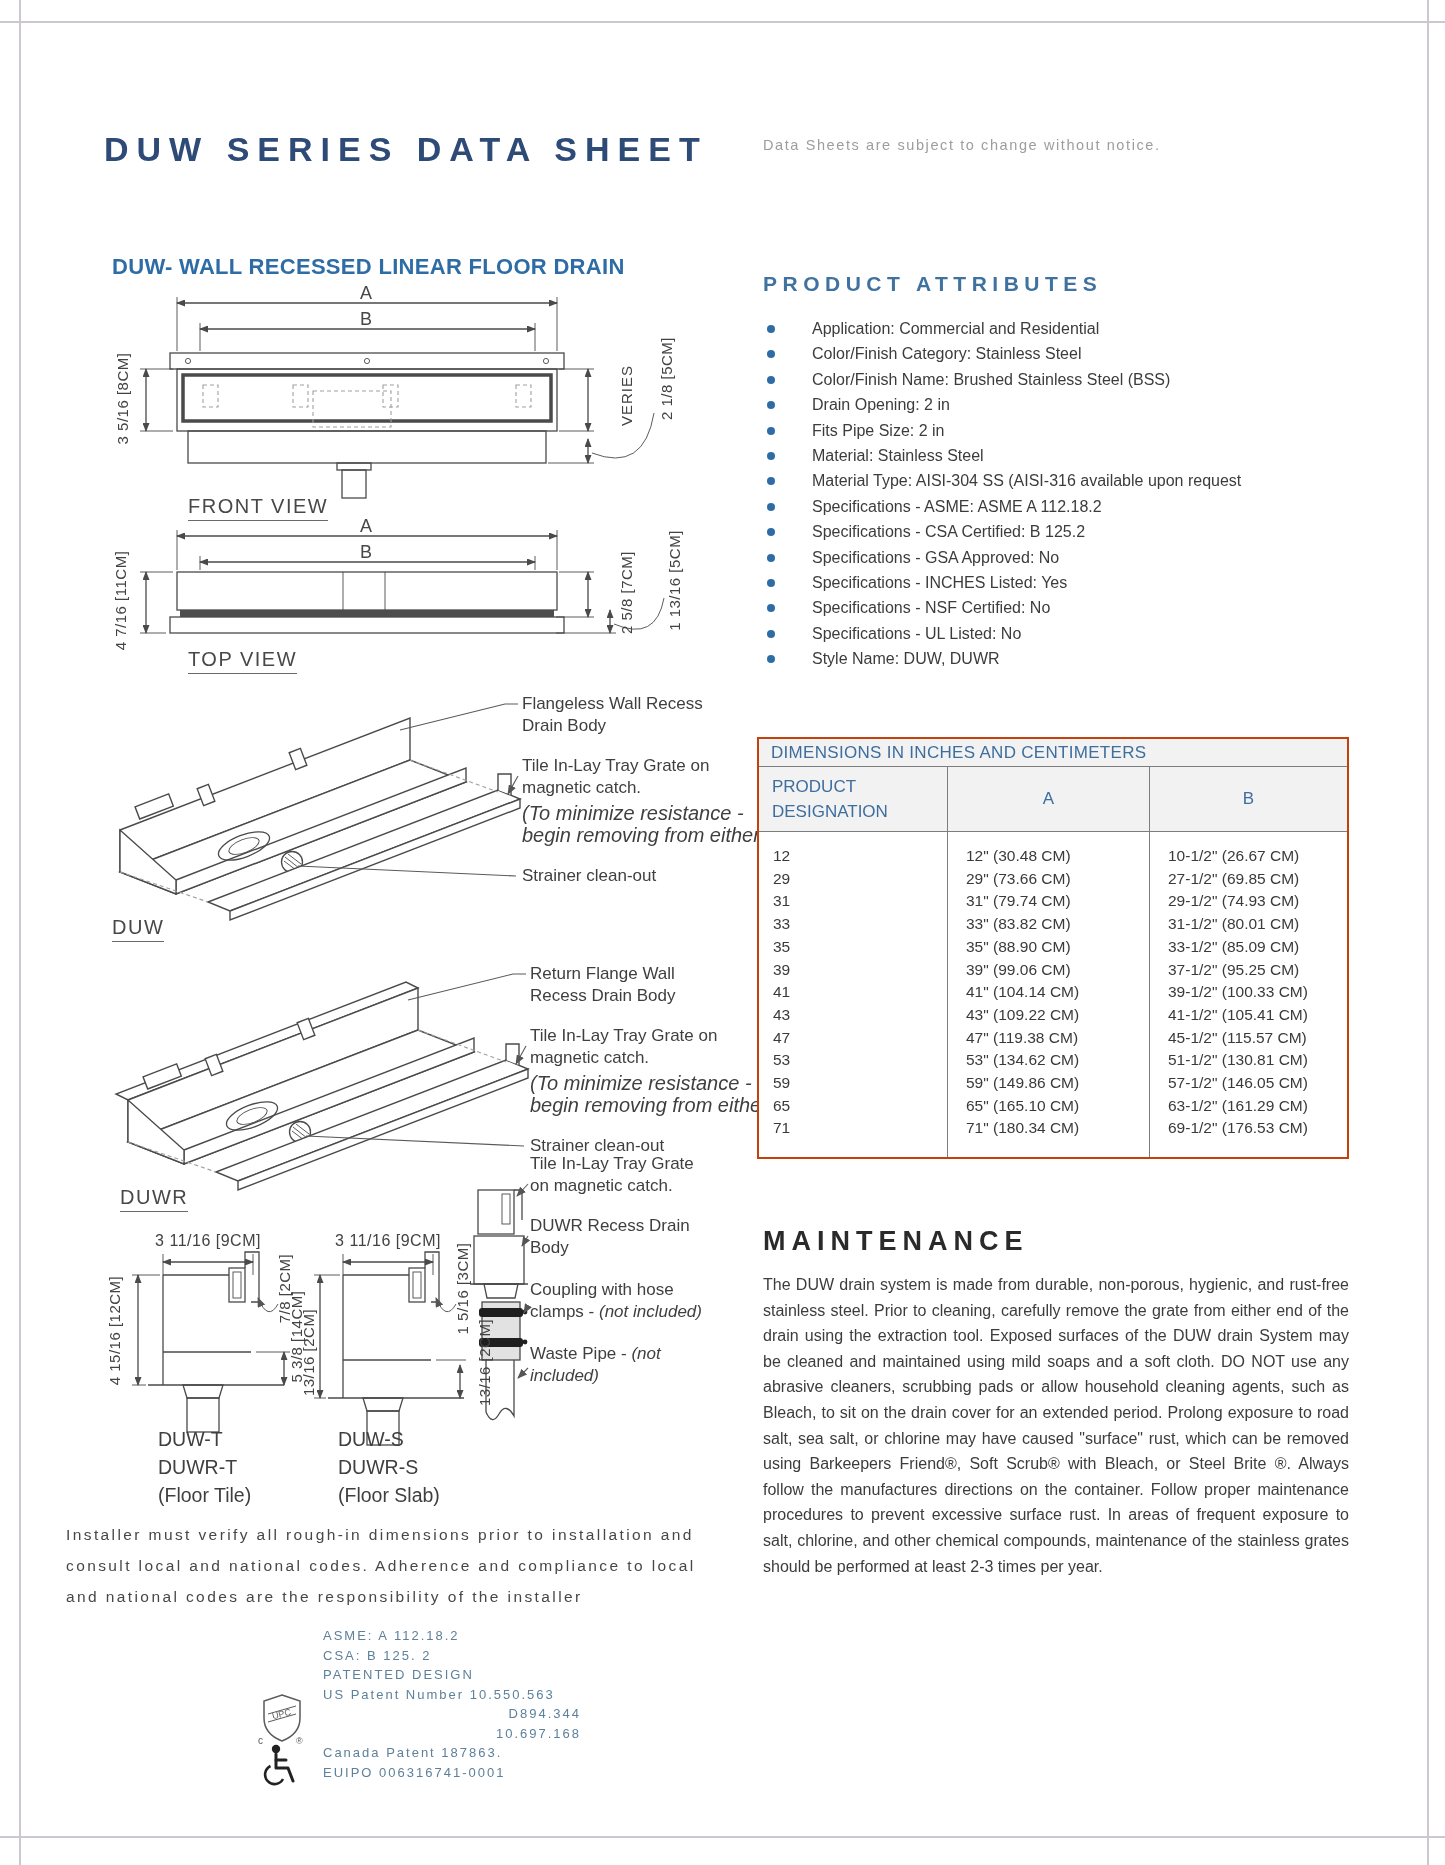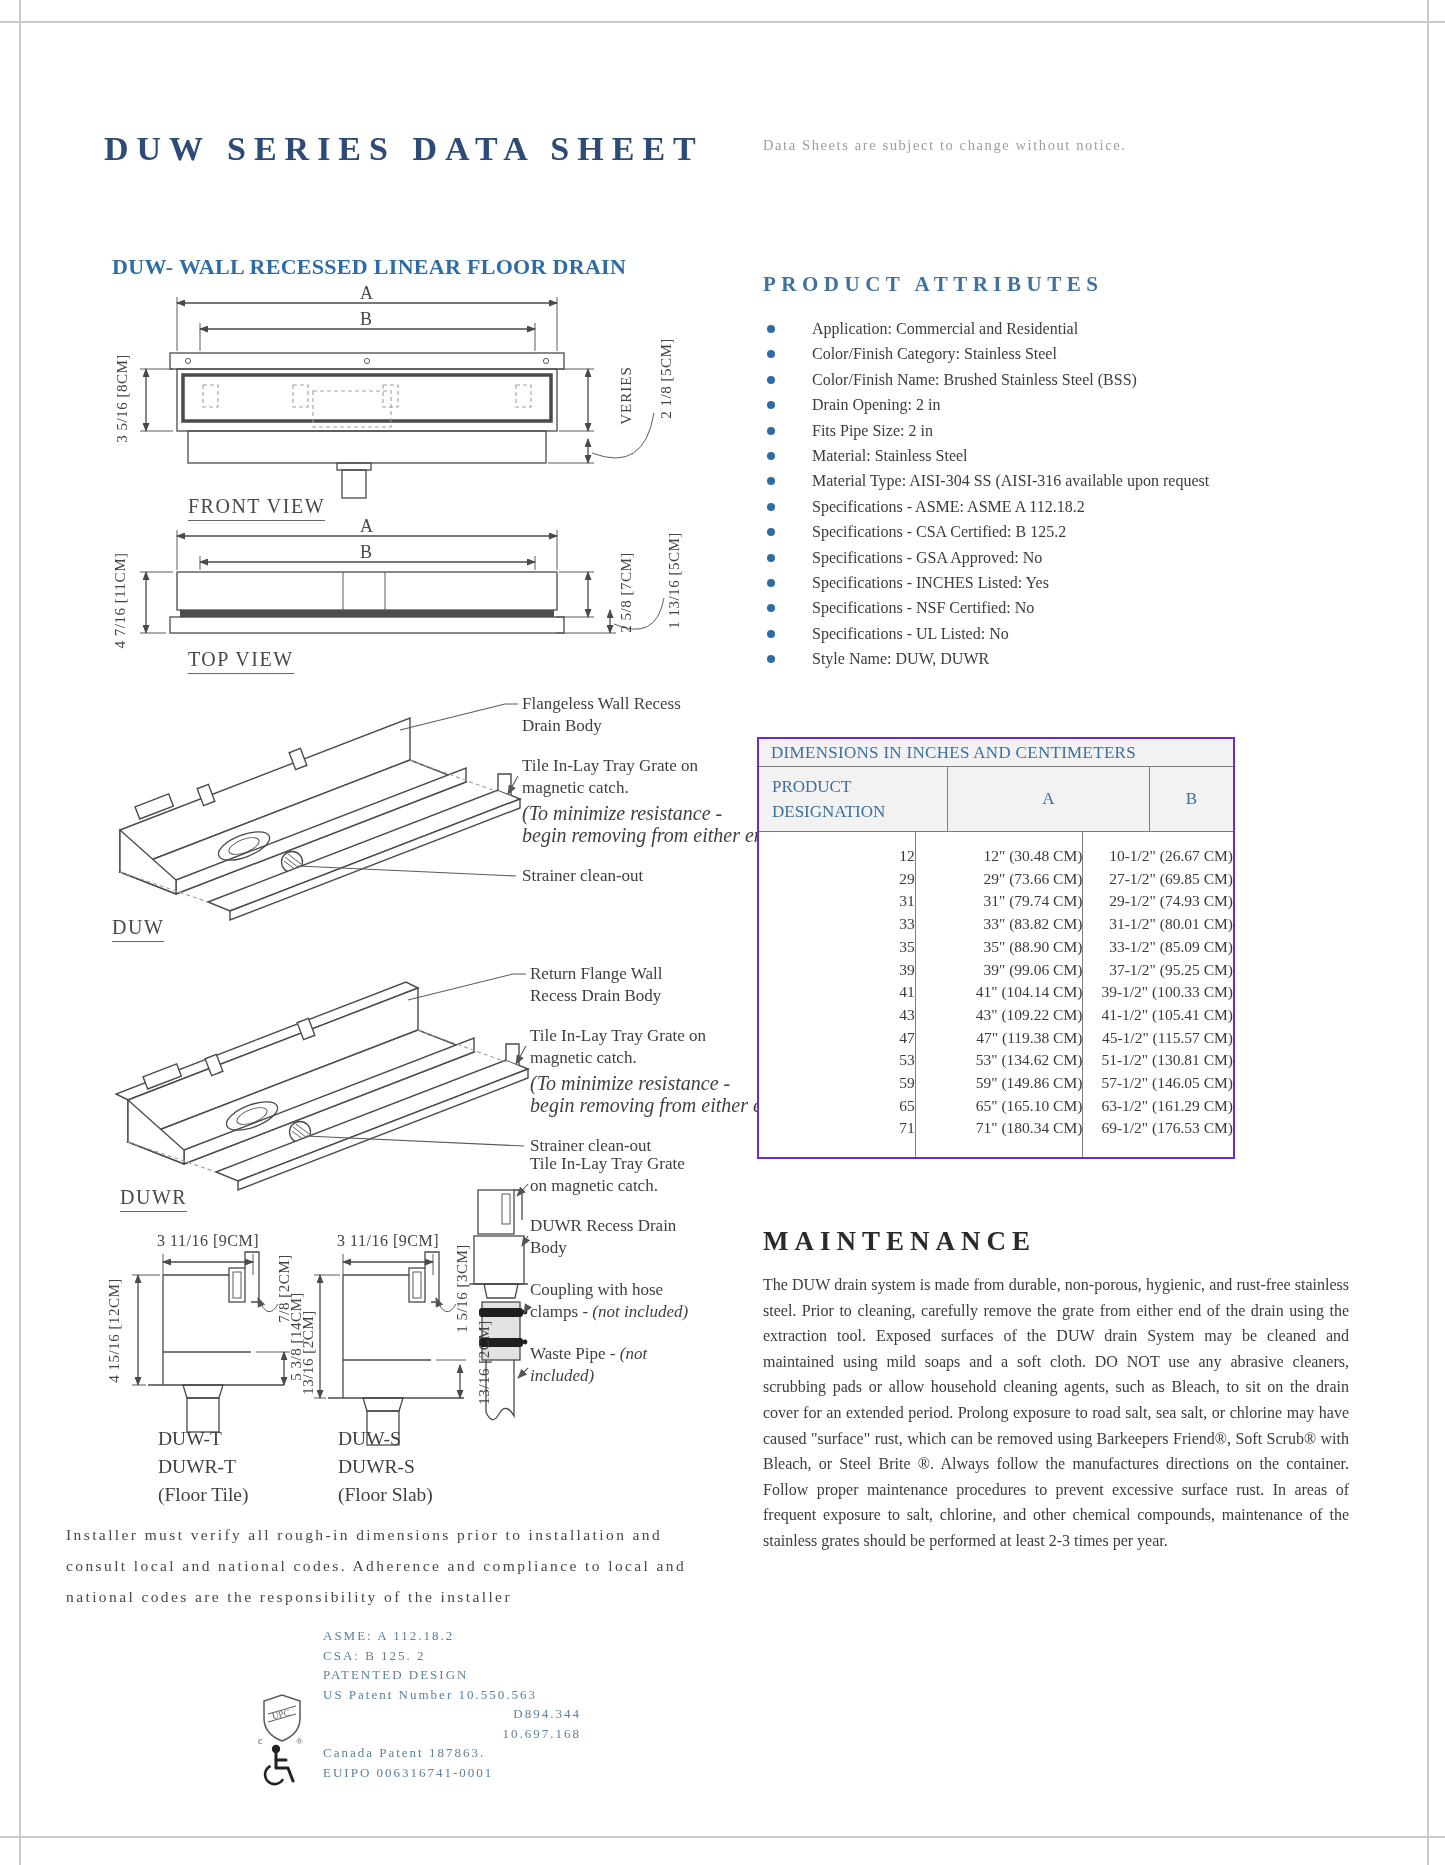--- a/index.html
+++ b/index.html
@@ -1,17 +1,17 @@
 <!DOCTYPE html>
 <html><head>
 <meta charset="utf-8">
 <style>
   html,body{margin:0;padding:0;background:#ffffff;}
   .page{position:relative;width:1445px;height:1865px;background:#ffffff;overflow:hidden;
-        font-family:Liberation Serif, serif;color:#3b3b3b;}
+        font-family:Liberation Sans, sans-serif;color:#3b3b3b;}
   .abs{position:absolute;}
   
   .frame{position:absolute;background:#cdc7cf;}
   
   .title{position:absolute;left:104px;top:130px;font-size:34px;font-weight:600;
          letter-spacing:8px;color:#2d4b76;white-space:nowrap;}
   .notice{position:absolute;left:763px;top:132px;font-size:14.5px;letter-spacing:1.6px;
           color:#9d9d9d;line-height:26px;white-space:nowrap;}
   .left-heading{position:absolute;left:112px;top:254px;font-size:22px;font-weight:700;
                 color:#2e6ca6;letter-spacing:0.3px;white-space:nowrap;}
@@ -33,27 +33,27 @@
          letter-spacing:2px;line-height:19.5px;color:#5d809b;font-weight:500;}
   .certs .right{text-align:right;}
   
   .attr-heading{position:absolute;left:763px;top:272px;font-size:21px;letter-spacing:5.5px;
                 font-weight:600;color:#3f729f;white-space:nowrap;}
   .attr-list{position:absolute;left:763px;top:316px;width:600px;}
   .attr-item{position:relative;height:25.4px;font-size:16px;color:#3c3c3c;
              padding-left:49px;line-height:25.4px;white-space:nowrap;}
   .attr-item .dot{position:absolute;left:4px;top:9px;width:8px;height:8px;border-radius:50%;
                   background:#2e6ca6;}
-  .tbl{position:absolute;left:757px;top:737px;width:478px;border:2px solid #6d28d9;
+  .tbl{position:absolute;left:757px;top:737px;width:592px;border:2px solid #c2410c;
        box-sizing:border-box;background:#ffffff;}
   .tbl-title{height:27px;background:#f2f2f3;border-bottom:1.5px solid #7d7d7d;
              font-size:17px;color:#3d6e9e;padding-left:12px;line-height:27px;
              letter-spacing:0.3px;white-space:nowrap;}
   .tbl-head{display:flex;height:64px;background:#f2f2f3;border-bottom:1.5px solid #7d7d7d;}
-  .tbl-row{display:flex;min-height:325px;text-align:right;}
+  .tbl-row{display:flex;min-height:325px;}
   .c1{width:188px;box-sizing:border-box;}
   .c2{width:202px;box-sizing:border-box;border-left:1.5px solid #7d7d7d;}
   .c3{flex:1;box-sizing:border-box;border-left:1.5px solid #7d7d7d;}
   .tbl-head .c1{padding:7px 0 0 13px;font-size:17px;line-height:25px;color:#3d6e9e;}
   .tbl-head .c2,.tbl-head .c3{display:flex;align-items:center;justify-content:center;
       font-size:17px;color:#3d6e9e;}
   .tcol-lines{padding-top:13px;}
   .tcol-lines div{font-size:15.5px;line-height:22.7px;color:#3a3a3a;white-space:nowrap;}
   .c1 .tcol-lines{padding-left:14px;} .c2 .tcol-lines,.c3 .tcol-lines{padding-left:18px;}
   .maint-heading{position:absolute;left:763px;top:1226px;font-size:27px;letter-spacing:6px;

